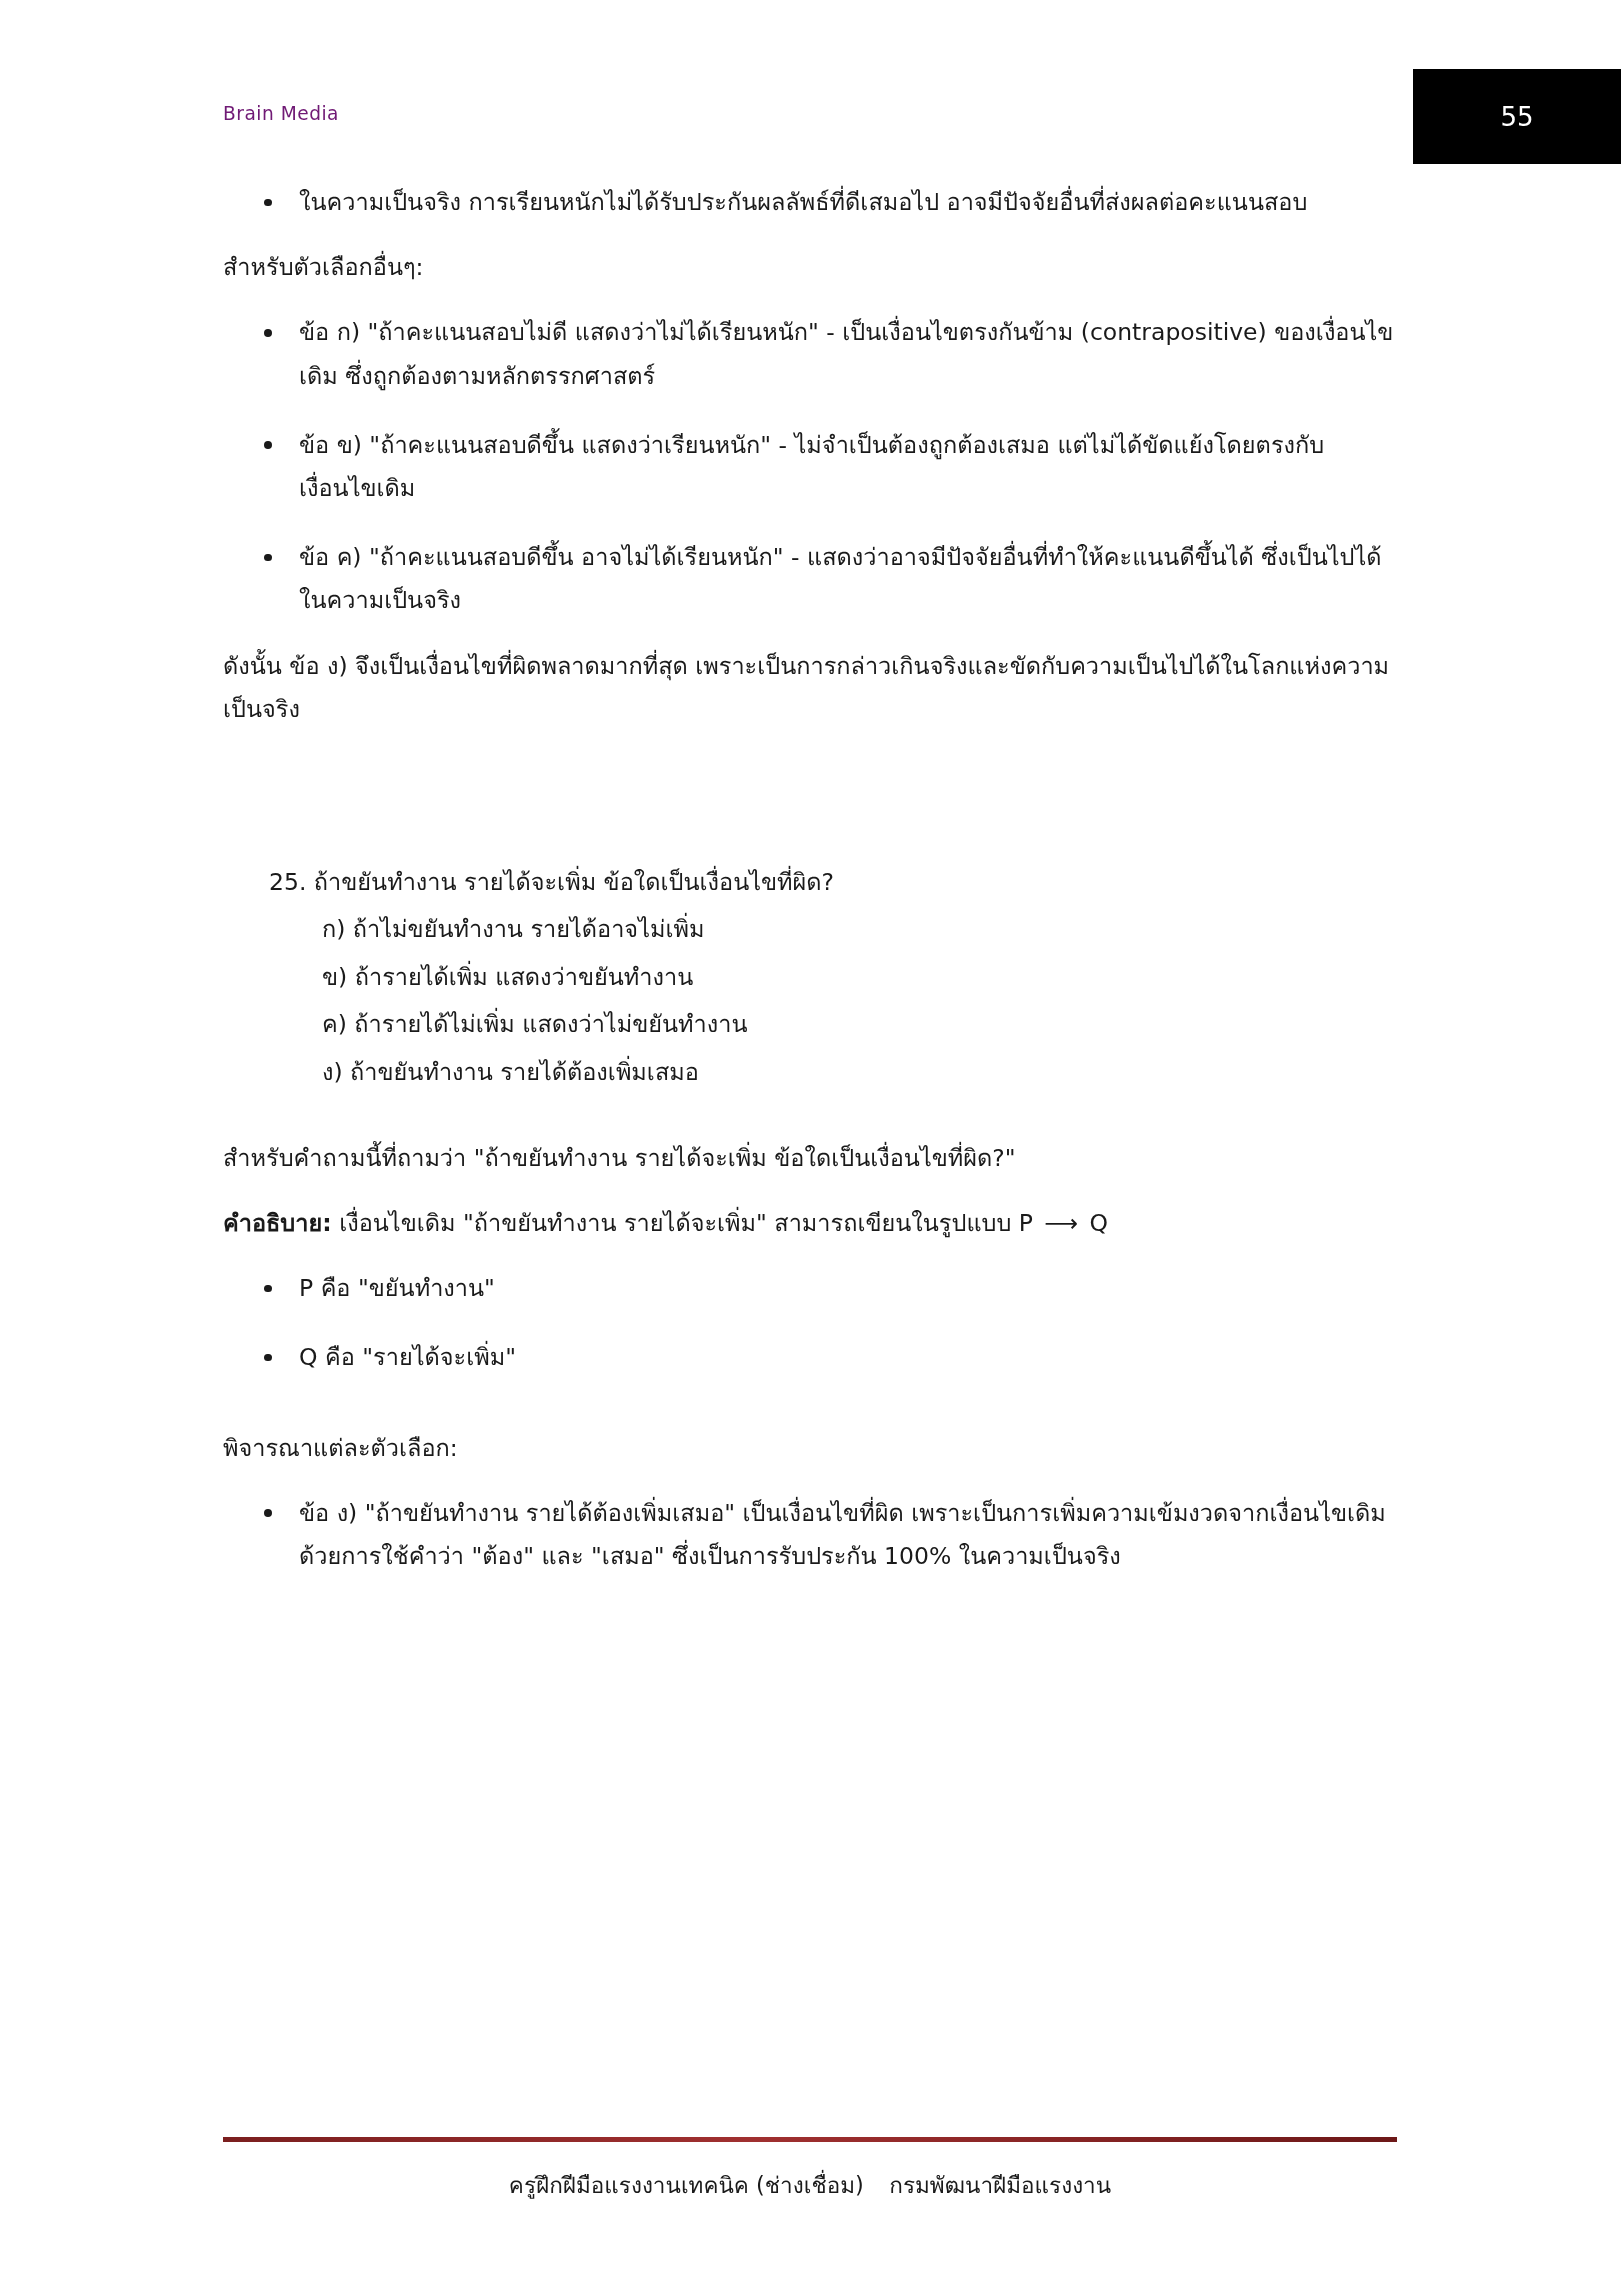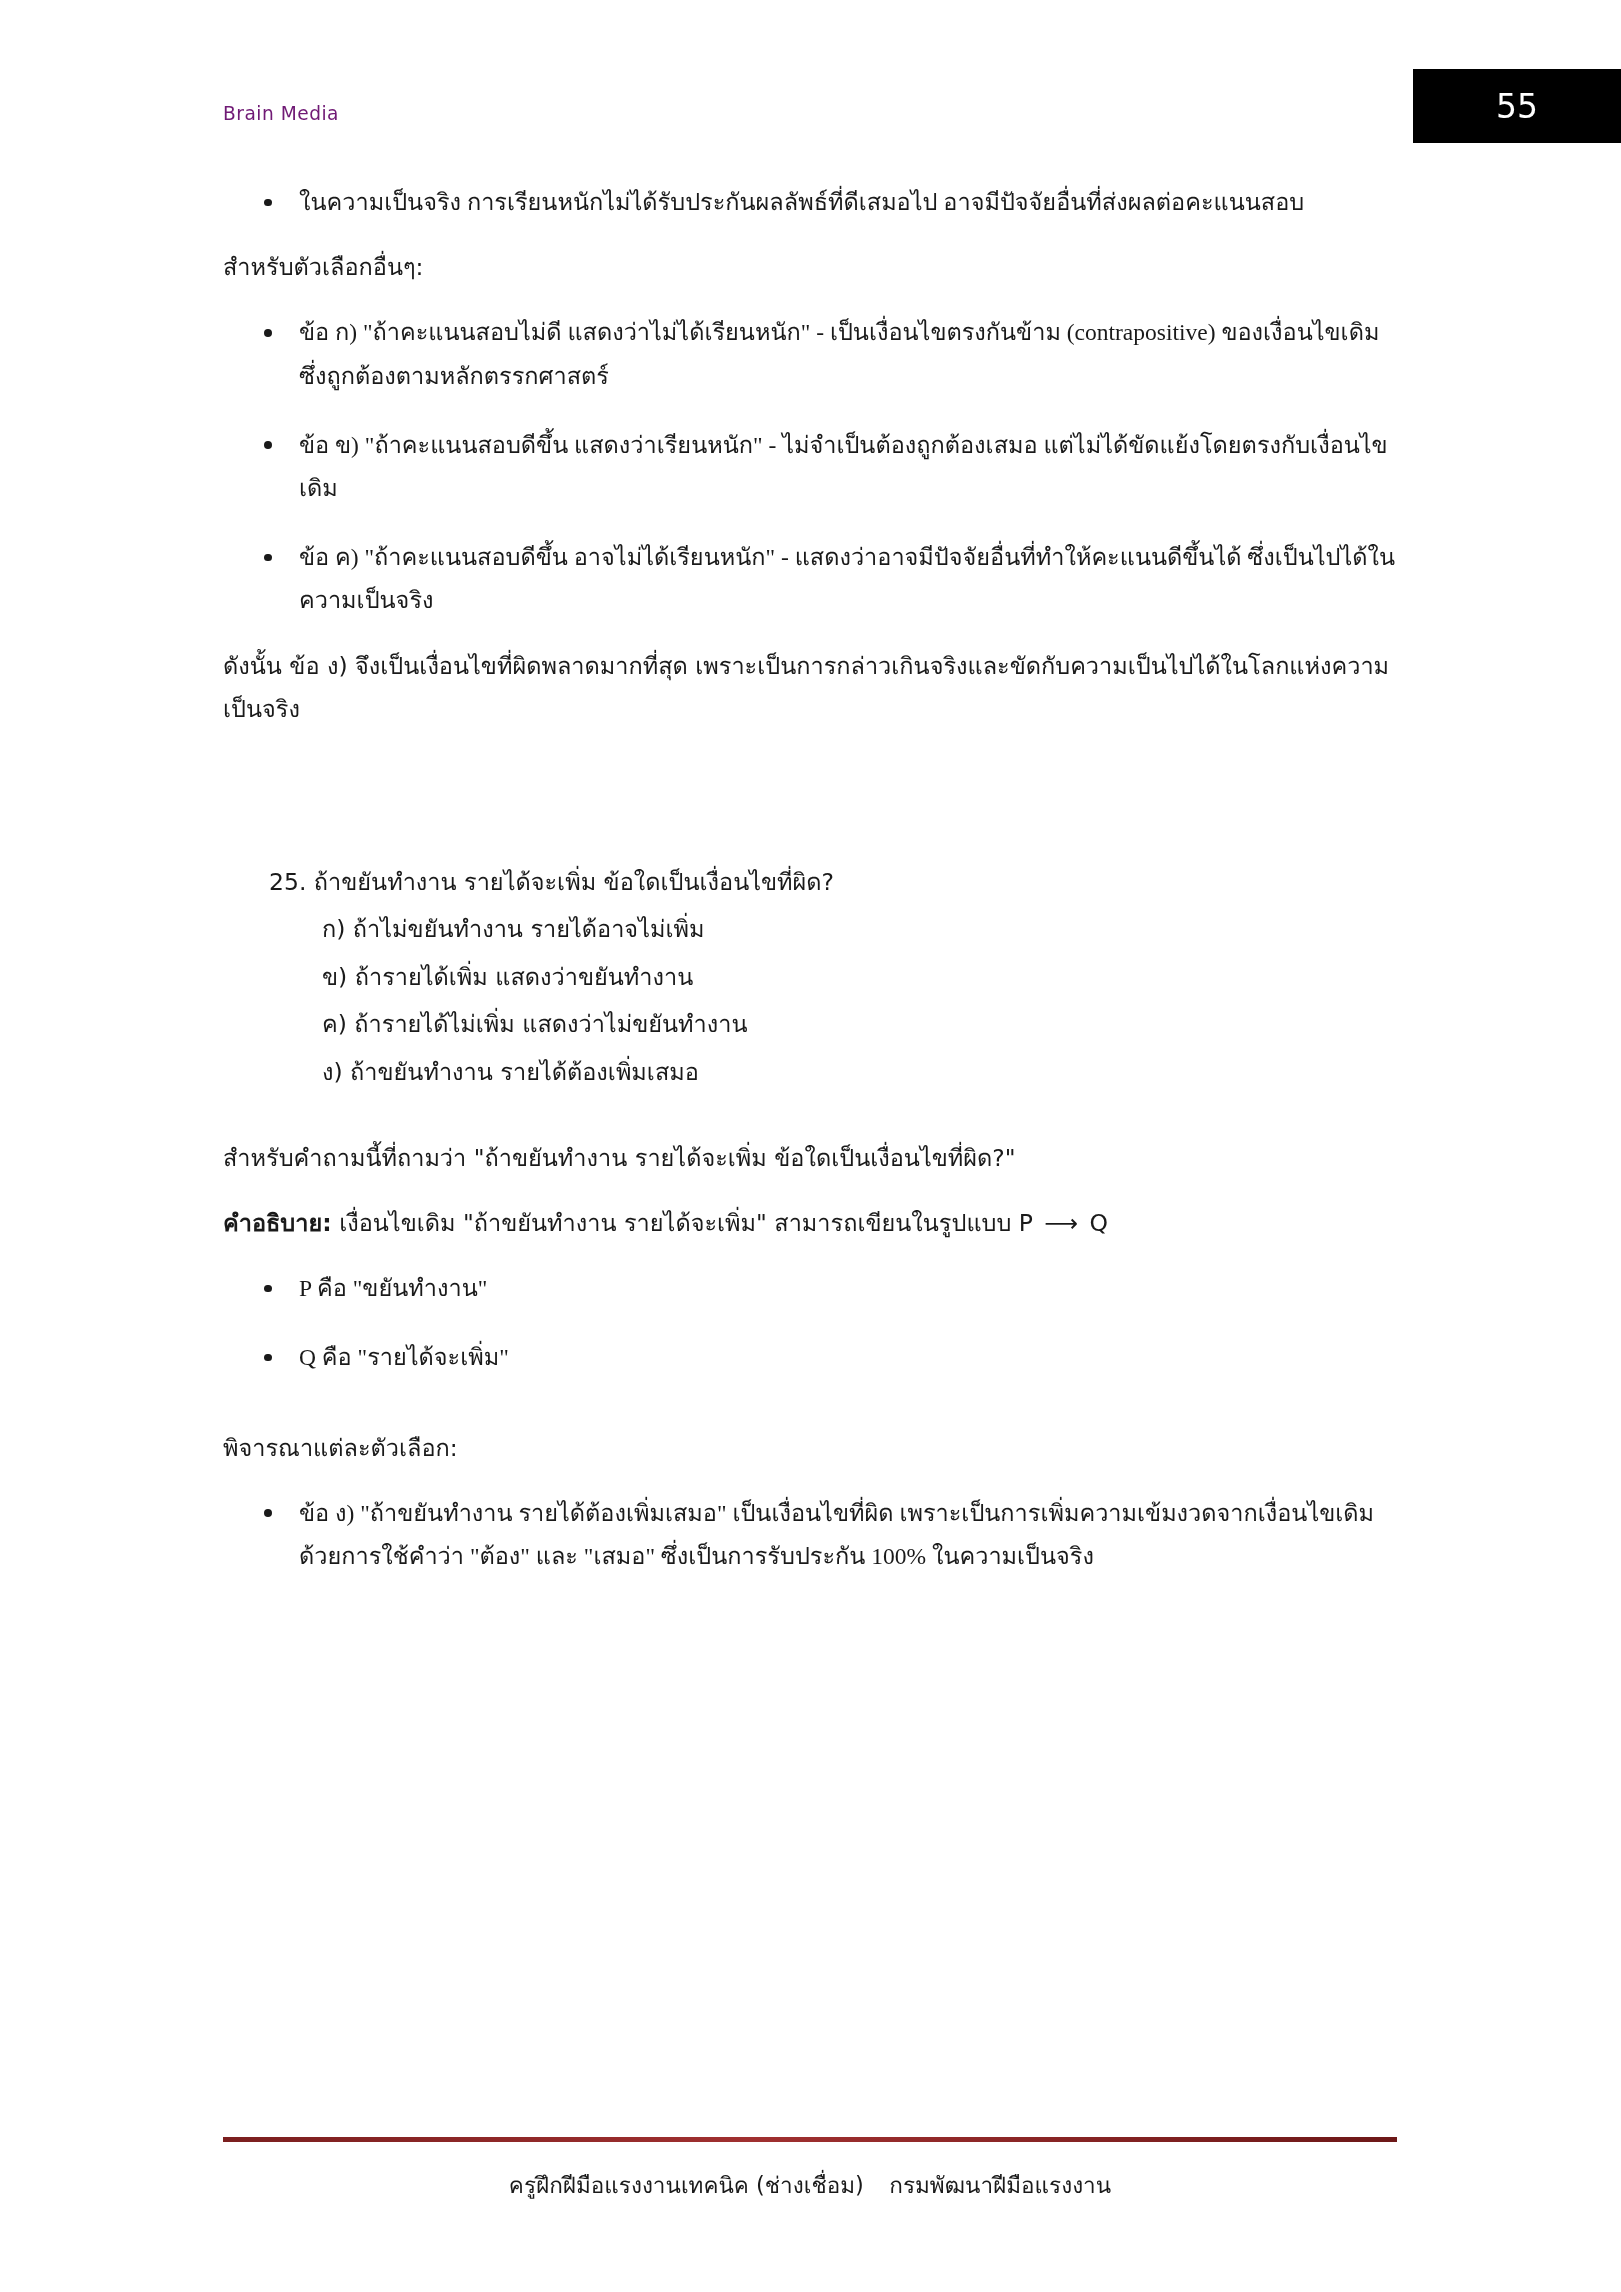--- a/index.html
+++ b/index.html
@@ -35,27 +35,27 @@
     top: 103px;
     font-size: 18.6px;
     color: #701a75;
     letter-spacing: 0.5px;
   }
   .page-number-box {
     position: absolute;
     right: 0;
     top: 69px;
     width: 208px;
-    height: 74px;
+    height: 95px;
     background: #000000;
     color: #ffffff;
     display: flex;
     align-items: center;
     justify-content: center;
-    font-size: 33px;
+    font-size: 26px;
   }
 
   
   .content {
     position: absolute;
     left: 223px;
     top: 181px;
     width: 1176px;
   }
 
@@ -69,21 +69,20 @@
     list-style: none;
     margin: 0 0 21.6px 0;
     padding: 0;
   }
   ul.bullets li {
     position: relative;
     padding-left: 76px;
     margin-bottom: 25.5px;
     font-size: 23.5px;
     line-height: 1.85;
-    font-family: Liberation Serif, serif;
   }
   ul.bullets li:last-child {
     margin-bottom: 0;
   }
   ul.bullets li .dot {
     position: absolute;
     left: 41px;
     top: 17.6px;
     width: 7.8px;
     height: 7.8px;

